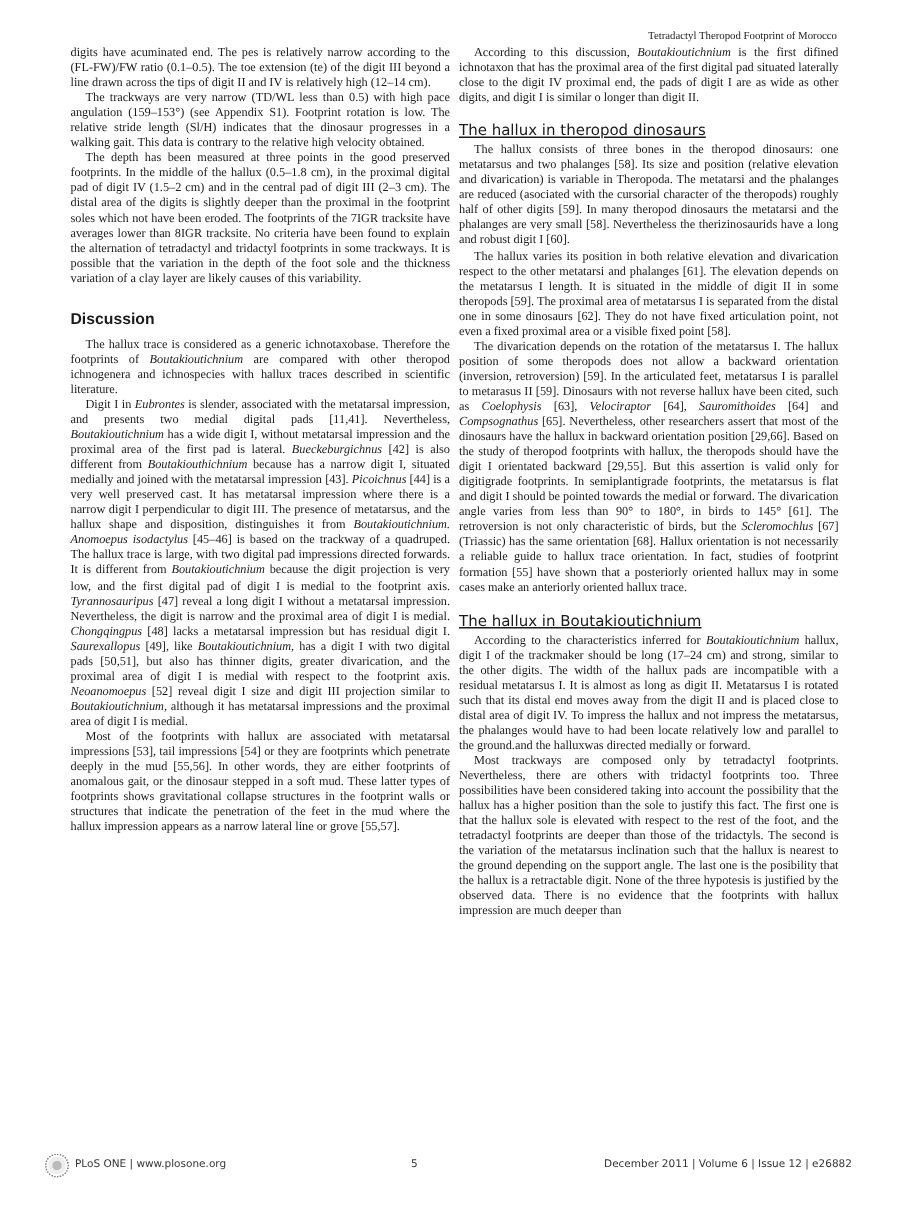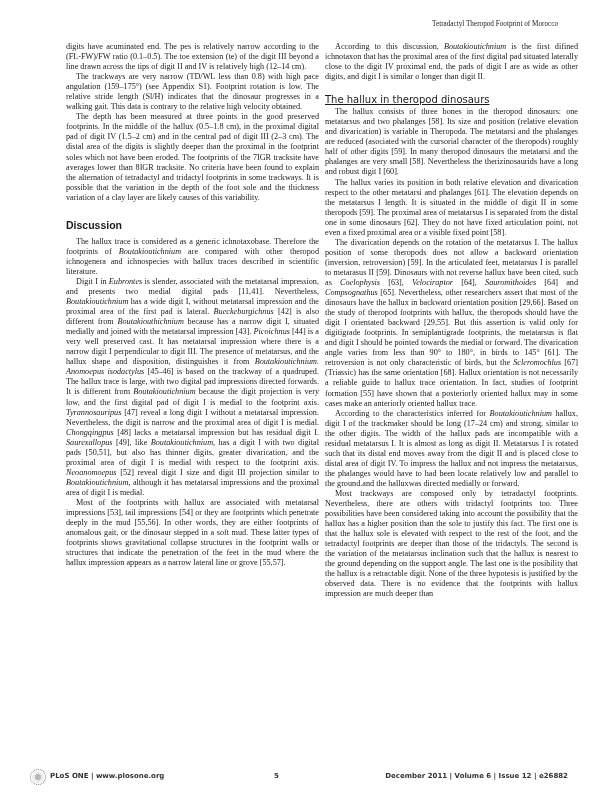--- a/index.html
+++ b/index.html
@@ -1,56 +1,57 @@
 <!DOCTYPE html>
 <html><head>
 <meta charset="utf-8">
 <style>
   html, body { margin:0; padding:0; background:#ffffff; }
   body { width:600px; height:805px; position:relative; overflow:hidden; color:#1a1a1a; }
   .running-head { position:absolute; top:20px; right:42px; font-family:Liberation Serif, serif; font-size:7.2px; color:#222; }
-  .col { position:absolute; top:42px; width:253px; font-family:"Liberation Serif", serif; font-size:8.2px; line-height:10.05px; text-align:justify; hyphens:auto;margin-left:19px; }
+  .col { position:absolute; top:30px; width:253px; font-family:"Liberation Serif", serif; font-size:8.2px; line-height:10.05px; text-align:justify; hyphens:auto; }
   .col.left { left:47px; }
   .col.right { left:306px; }
   .col p { margin:0; text-indent:10px; }
   .col i { }
   h2.section { font-family:Liberation Sans, sans-serif; font-weight:bold; font-size:10.5px; margin:16px 0 6px 0; line-height:12px; }
   h3.sub { font-family:"DejaVu Sans", sans-serif; font-weight:normal; font-size:10px; margin:3px 0 2px 0; line-height:11px;text-decoration:underline; }
   h3.sub.gap { margin-top:12px; }
-  .footer { position:absolute; top:771px; left:30px; width:540px; height:16px; font-family:"DejaVu Sans", sans-serif; font-size:7px; color:#333;font-weight:bold; }
+  .footer { position:absolute; top:771px; left:30px; width:540px; height:16px; font-family:"DejaVu Sans", sans-serif; font-size:7px; color:#333; }
   .footer .logo { position:absolute; left:0; top:-2px; width:14px; height:14px; border-radius:50%; border:1px dotted #777; background:radial-gradient(circle,#bbb 0 30%,#eee 31% 60%,#fff 61%); }
   .footer .journal { position:absolute; left:20px; top:1px; }
   .footer .page-num { position:absolute; left:244px; top:1px; }
   .footer .issue { position:absolute; right:2px; top:1px; }
 </style>
 </head>
 <body>
 
 <div class="running-head">Tetradactyl Theropod Footprint of Morocco</div>
 
 <div class="col left">
   <p style="text-indent:0">digits have acuminated end. The pes is relatively narrow according to the (FL-FW)/FW ratio (0.1–0.5). The toe extension (te) of the digit III beyond a line drawn across the tips of digit II and IV is relatively high (12–14 cm).</p>
-  <p>The trackways are very narrow (TD/WL less than 0.8) with high pace angulation (159–175°) (see Appendix S1). Footprint rotation is low. The relative stride length (Sl/H) indicates that the dinosaur progresses in a walking gait. This data is contrary to the relative high velocity obtained.</p>
+  <p>The trackways are very narrow (TD/WL less than 0.5) with high pace angulation (159–153°) (see Appendix S1). Footprint rotation is low. The relative stride length (Sl/H) indicates that the dinosaur progresses in a walking gait. This data is contrary to the relative high velocity obtained.</p>
   <p>The depth has been measured at three points in the good preserved footprints. In the middle of the hallux (0.5–1.8 cm), in the proximal digital pad of digit IV (1.5–2 cm) and in the central pad of digit III (2–3 cm). The distal area of the digits is slightly deeper than the proximal in the footprint soles which not have been eroded. The footprints of the 7IGR tracksite have averages lower than 8IGR tracksite. No criteria have been found to explain the alternation of tetradactyl and tridactyl footprints in some trackways. It is possible that the variation in the depth of the foot sole and the thickness variation of a clay layer are likely causes of this variability.</p>
 
   <h2 class="section">Discussion</h2>
 
   <p><span>The hallux trace is considered as a generic ichnotaxobase. Therefore the footprints of </span><i>Boutakioutichnium</i><span> are compared with other theropod ichnogenera and ichnospecies with hallux traces described in scientific literature.</span></p>
   <p><span>Digit I in </span><i>Eubrontes</i><span> is slender, associated with the metatarsal impression, and presents two medial digital pads [11,41]. Nevertheless, </span><i>Boutakioutichnium</i><span> has a wide digit I, without metatarsal impression and the proximal area of the first pad is lateral. </span><i>Bueckeburgichnus</i><span> [42] is also different from </span><i>Boutakiouthichnium</i><span> because has a narrow digit I, situated medially and joined with the metatarsal impression [43]. </span><i>Picoichnus</i><span> [44] is a very well preserved cast. It has metatarsal impression where there is a narrow digit I perpendicular to digit III. The presence of metatarsus, and the hallux shape and disposition, distinguishes it from </span><i>Boutakioutichnium.</i><span> </span><i>Anomoepus isodactylus</i><span> [45–46] is based on the trackway of a quadruped. The hallux trace is large, with two digital pad impressions directed forwards. It is different from </span><i>Boutakioutichnium</i><span> because the digit projection is very low, and the first digital pad of digit I is medial to the footprint axis. </span><i>Tyrannosauripus</i><span> [47] reveal a long digit I without a metatarsal impression. Nevertheless, the digit is narrow and the proximal area of digit I is medial. </span><i>Chongqingpus</i><span> [48] lacks a metatarsal impression but has residual digit I. </span><i>Saurexallopus</i><span> [49], like </span><i>Boutakioutichnium,</i><span> has a digit I with two digital pads [50,51], but also has thinner digits, greater divarication, and the proximal area of digit I is medial with respect to the footprint axis. </span><i>Neoanomoepus</i><span> [52] reveal digit I size and digit III projection similar to </span><i>Boutakioutichnium,</i><span> although it has metatarsal impressions and the proximal area of digit I is medial.</span></p>
   <p>Most of the footprints with hallux are associated with metatarsal impressions [53], tail impressions [54] or they are footprints which penetrate deeply in the mud [55,56]. In other words, they are either footprints of anomalous gait, or the dinosaur stepped in a soft mud. These latter types of footprints shows gravitational collapse structures in the footprint walls or structures that indicate the penetration of the feet in the mud where the hallux impression appears as a narrow lateral line or grove [55,57].</p>
 </div>
 
 <div class="col right">
   <p><span>According to this discussion, </span><i>Boutakioutichnium</i><span> is the first difined ichnotaxon that has the proximal area of the first digital pad situated laterally close to the digit IV proximal end, the pads of digit I are as wide as other digits, and digit I is similar o longer than digit II.</span></p>
 
   <h3 class="sub gap">The hallux in theropod dinosaurs</h3>
   <p>The hallux consists of three bones in the theropod dinosaurs: one metatarsus and two phalanges [58]. Its size and position (relative elevation and divarication) is variable in Theropoda. The metatarsi and the phalanges are reduced (asociated with the cursorial character of the theropods) roughly half of other digits [59]. In many theropod dinosaurs the metatarsi and the phalanges are very small [58]. Nevertheless the therizinosaurids have a long and robust digit I [60].</p>
   <p>The hallux varies its position in both relative elevation and divarication respect to the other metatarsi and phalanges [61]. The elevation depends on the metatarsus I length. It is situated in the middle of digit II in some theropods [59]. The proximal area of metatarsus I is separated from the distal one in some dinosaurs [62]. They do not have fixed articulation point, not even a fixed proximal area or a visible fixed point [58].</p>
   <p><span>The divarication depends on the rotation of the metatarsus I. The hallux position of some theropods does not allow a backward orientation (inversion, retroversion) [59]. In the articulated feet, metatarsus I is parallel to metarasus II [59]. Dinosaurs with not reverse hallux have been cited, such as </span><i>Coelophysis</i><span> [63], </span><i>Velociraptor</i><span> [64], </span><i>Sauromithoides</i><span> [64] and </span><i>Compsognathus</i><span> [65]. Nevertheless, other researchers assert that most of the dinosaurs have the hallux in backward orientation position [29,66]. Based on the study of theropod footprints with hallux, the theropods should have the digit I orientated backward [29,55]. But this assertion is valid only for digitigrade footprints. In semiplantigrade footprints, the metatarsus is flat and digit I should be pointed towards the medial or forward. The divarication angle varies from less than 90° to 180°, in birds to 145° [61]. The retroversion is not only characteristic of birds, but the </span><i>Scleromochlus</i><span> [67] (Triassic) has the same orientation [68]. Hallux orientation is not necessarily a reliable guide to hallux trace orientation. In fact, studies of footprint formation [55] have shown that a posteriorly oriented hallux may in some cases make an anteriorly oriented hallux trace.</span></p>
 
+  <h3 class="sub gap">The hallux in Boutakioutichnium</h3>
   <p><span>According to the characteristics inferred for </span><i>Boutakioutichnium</i><span> hallux, digit I of the trackmaker should be long (17–24 cm) and strong, similar to the other digits. The width of the hallux pads are incompatible with a residual metatarsus I. It is almost as long as digit II. Metatarsus I is rotated such that its distal end moves away from the digit II and is placed close to distal area of digit IV. To impress the hallux and not impress the metatarsus, the phalanges would have to had been locate relatively low and parallel to the ground.and the halluxwas directed medially or forward.</span></p>
   <p>Most trackways are composed only by tetradactyl footprints. Nevertheless, there are others with tridactyl footprints too. Three possibilities have been considered taking into account the possibility that the hallux has a higher position than the sole to justify this fact. The first one is that the hallux sole is elevated with respect to the rest of the foot, and the tetradactyl footprints are deeper than those of the tridactyls. The second is the variation of the metatarsus inclination such that the hallux is nearest to the ground depending on the support angle. The last one is the posibility that the hallux is a retractable digit. None of the three hypotesis is justified by the observed data. There is no evidence that the footprints with hallux impression are much deeper than</p>
 </div>
 
 <div class="footer">
   <span class="logo"></span>
   <span class="journal">PLoS ONE | www.plosone.org</span>
   <span class="page-num">5</span>
   <span class="issue">December 2011 | Volume 6 | Issue 12 | e26882</span>
 </div>

